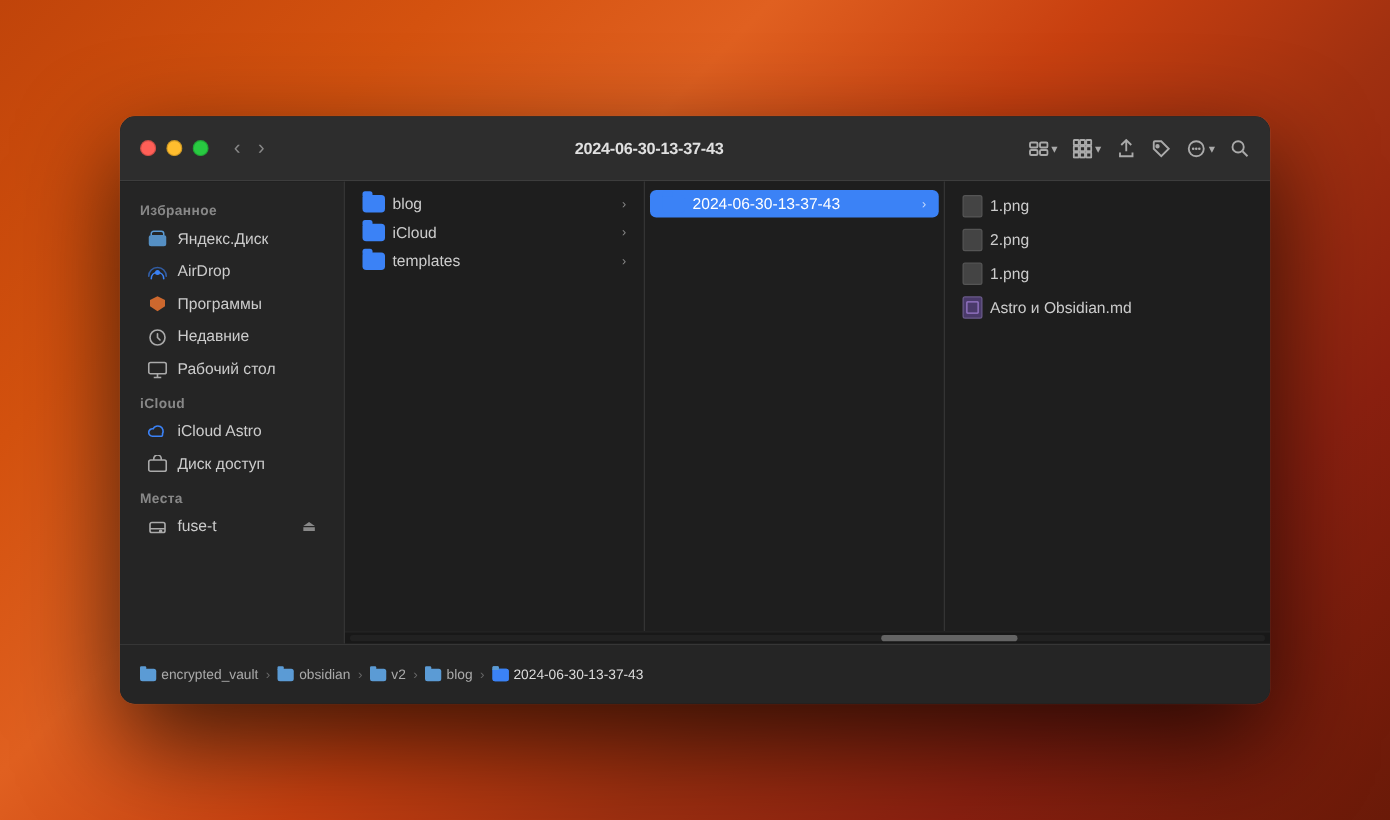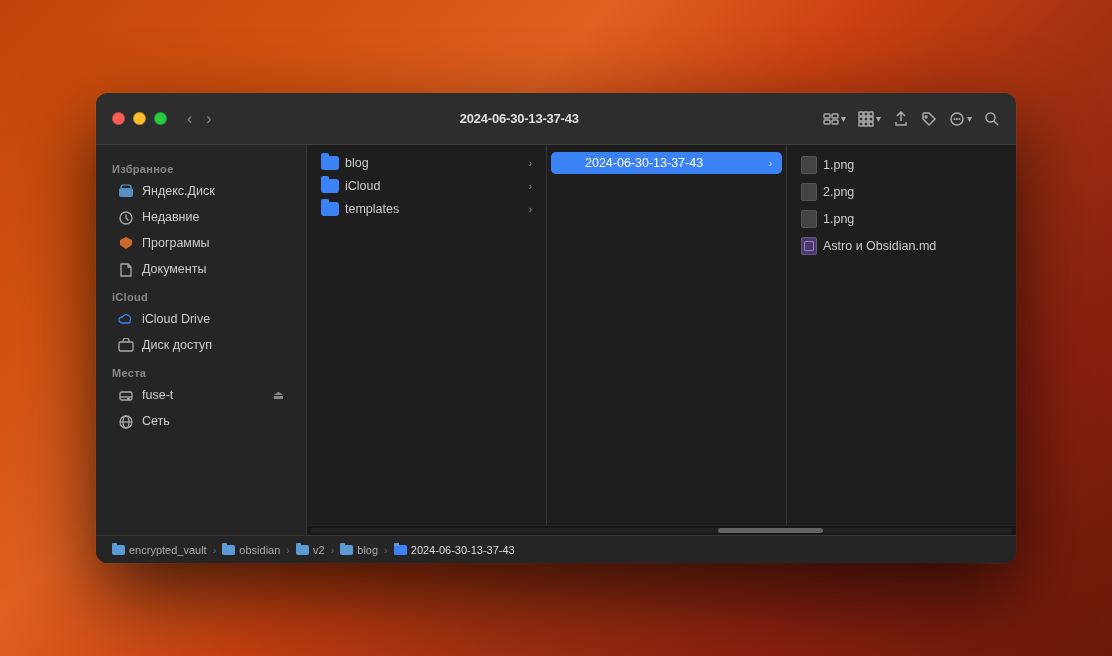--- a/index.html
+++ b/index.html
@@ -93,21 +93,21 @@
       stroke-width: 1.5;
     }
     
     .finder-content {
       display: flex;
       flex: 1;
       overflow: hidden;
     }
     
     .sidebar {
-      width: 211px;
+      width: 180px;
       background: #252525;
       border-right: 1px solid rgba(255,255,255,0.07);
       padding: 10px 0;
       display: flex;
       flex-direction: column;
       flex-shrink: 0;
       overflow-y: auto;
     }
     .sidebar-section-label {
       font-size: 11px;
@@ -212,21 +212,21 @@
       justify-content: center;
     }
     .md-icon-inner {
       width: 10px;
       height: 10px;
       border: 1px solid #9a7acb;
       border-radius: 1px;
     }
     
     .status-bar {
-      height: 28px;
+      height: 48px;
       background: #252525;
       border-top: 1px solid rgba(255,255,255,0.08);
       display: flex;
       align-items: center;
       padding: 0 16px;
       gap: 4px;
       flex-shrink: 0;
     }
     .breadcrumb-item {
       display: flex;
@@ -362,61 +362,71 @@
       <div class="sidebar-item">
         <div class="sidebar-icon">
           <svg viewBox="0 0 16 16" fill="none">
             <rect x="1" y="4" width="14" height="9" rx="2" fill="#5b9bd5" opacity="0.9"></rect>
             <path d="M3 4V3a2 2 0 0 1 2-2h6a2 2 0 0 1 2 2v1" stroke="#5b9bd5" stroke-width="1.2" fill="none"></path>
           </svg>
         </div>
         <span>Яндекс.Диск</span>
       </div>
 
+      <div class="sidebar-item">
+        <div class="sidebar-icon">
+          <svg viewBox="0 0 16 16" fill="none">
+            <path d="M8 10a2 2 0 1 0 0-4 2 2 0 0 0 0 4z" fill="#3b82f6"></path>
+            <path d="M3 13c0-3 2-5 5-5s5 2 5 5" stroke="#3b82f6" stroke-width="1.3" fill="none" stroke-linecap="round"></path>
+            <path d="M1 11C1 7 4 4 8 4s7 3 7 7" stroke="#3b82f6" stroke-width="1.3" fill="none" stroke-linecap="round" opacity="0.6"></path>
+          </svg>
+        </div>
+        <span>AirDrop</span>
+      </div>
+
+      <div class="sidebar-item">
+        <div class="sidebar-icon">
+          <svg viewBox="0 0 16 16" fill="none">
+            <path d="M2 4l6-3 6 3v5l-6 4-6-4V4z" fill="#e07030" opacity="0.9"></path>
+          </svg>
+        </div>
+        <span>Программы</span>
+      </div>
 
       <div class="sidebar-item">
         <div class="sidebar-icon">
           <svg viewBox="0 0 16 16" fill="none" stroke="#aaa" stroke-width="1.3">
             <circle cx="8" cy="8" r="6"></circle>
             <path d="M8 5v3l2 2" stroke-linecap="round"></path>
           </svg>
         </div>
         <span>Недавние</span>
       </div>
 
       <div class="sidebar-item">
         <div class="sidebar-icon">
-          <svg viewBox="0 0 16 16" fill="none">
-            <path d="M2 4l6-3 6 3v5l-6 4-6-4V4z" fill="#e07030" opacity="0.9"></path>
-          </svg>
-        </div>
-        <span>Программы</span>
-      </div>
-
-
-      <div class="sidebar-item">
-        <div class="sidebar-icon">
           <svg viewBox="0 0 16 16" fill="none" stroke="#aaa" stroke-width="1.3">
-            <path d="M3 2h7l3 3v9H3V2z"></path>
-            <path d="M10 2v3h3"></path>
-          </svg>
-        </div>
-        <span>Документы</span>
-      </div>
+            <rect x="1" y="2" width="14" height="9" rx="1.5"></rect>
+            <path d="M5 14h6M8 11v3"></path>
+          </svg>
+        </div>
+        <span>Рабочий стол</span>
+      </div>
+
 
 
       <div class="sidebar-section-label">iCloud</div>
 
       <div class="sidebar-item">
         <div class="sidebar-icon">
           <svg viewBox="0 0 16 16" fill="none" stroke="#3b82f6" stroke-width="1.3">
             <path d="M11.5 11H4a3 3 0 1 1 .5-5.95A4 4 0 1 1 12 9a2 2 0 0 1-.5 2z"></path>
           </svg>
         </div>
-        <span>iCloud Drive</span>
+        <span>iCloud Astro</span>
       </div>
 
       <div class="sidebar-item">
         <div class="sidebar-icon">
           <svg viewBox="0 0 16 16" fill="none" stroke="#aaa" stroke-width="1.3">
             <rect x="1" y="4" width="14" height="9" rx="1.5"></rect>
             <path d="M5 4V3a3 3 0 0 1 6 0v1"></path>
           </svg>
         </div>
         <span>Диск доступ</span>
@@ -429,30 +439,20 @@
           <svg viewBox="0 0 16 16" fill="none" stroke="#aaa" stroke-width="1.3">
             <rect x="2" y="4" width="12" height="8" rx="1.5"></rect>
             <path d="M2 9h12"></path>
             <circle cx="10.5" cy="11" r="0.8" fill="#aaa"></circle>
           </svg>
         </div>
         <span>fuse-t</span>
         <span style="margin-left:auto;color:#888;font-size:12px;">⏏</span>
       </div>
 
-      <div class="sidebar-item">
-        <div class="sidebar-icon">
-          <svg viewBox="0 0 16 16" fill="none" stroke="#aaa" stroke-width="1.3">
-            <circle cx="8" cy="8" r="6"></circle>
-            <ellipse cx="8" cy="8" rx="3" ry="6"></ellipse>
-            <path d="M2 8h12"></path>
-          </svg>
-        </div>
-        <span>Сеть</span>
-      </div>
     </div>
 
     <div class="columns-scroll-area">
       <div class="columns-container">
 
         <div class="column" style="min-width:240px;max-width:240px;">
           <div class="column-item">
             <div class="folder-icon-blue"></div>
             <span>blog</span>
             <span class="item-arrow">›</span>

